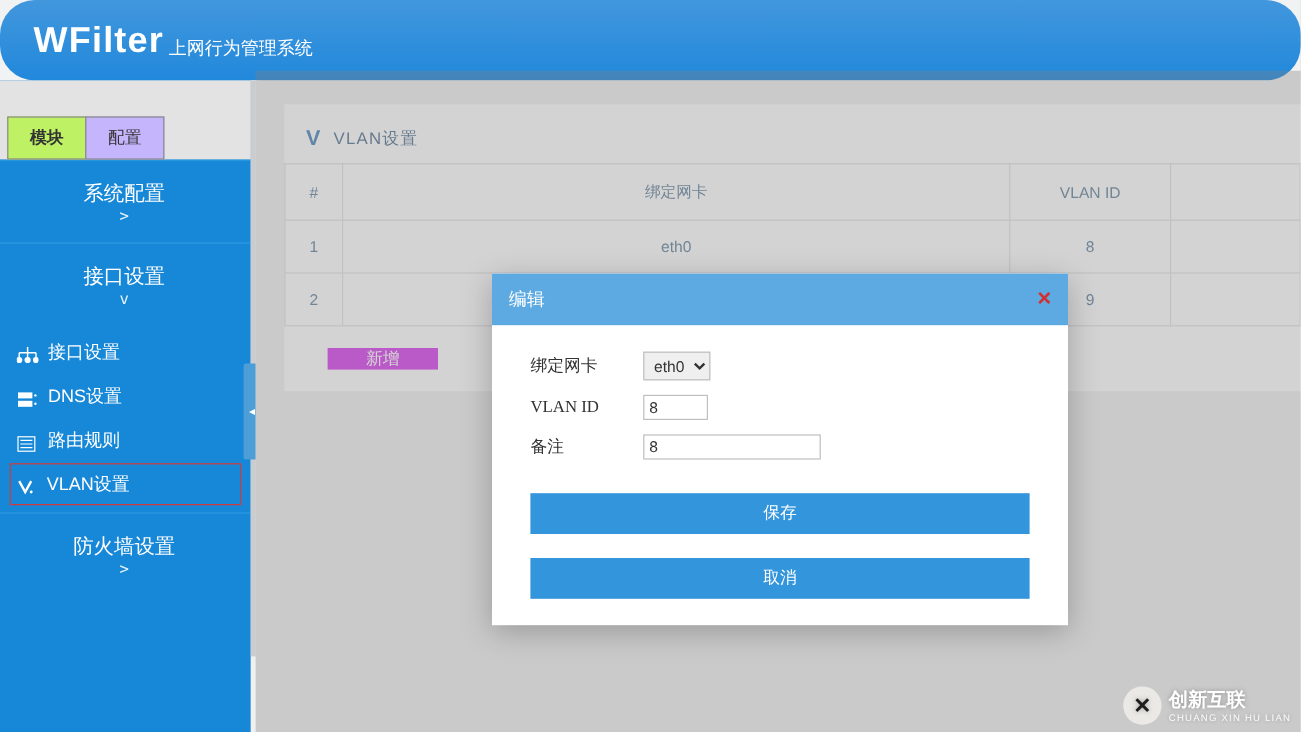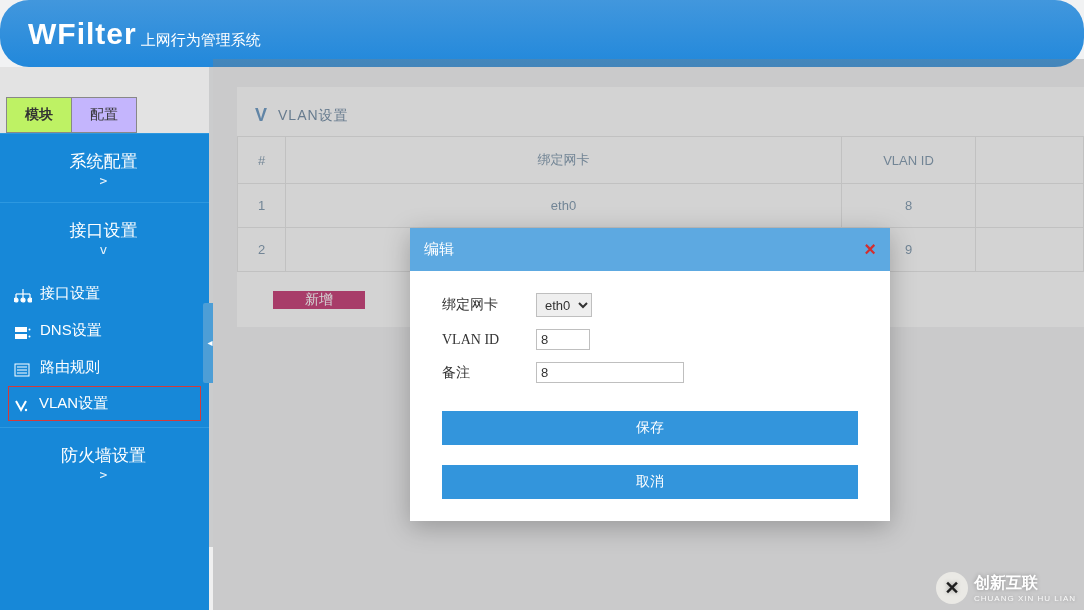--- a/index.html
+++ b/index.html
@@ -84,21 +84,21 @@
     table.vlan th { background: #fff; }
     table.vlan td { color: #6a88a2; }
     .col-idx { width: 48px; }
     .col-bind { width: 556px; }
     .col-vlan { width: 134px; }
     .col-actions { width: auto; }
 
     .toolbar { padding: 18px 0 18px 36px; }
     .btn {
       display: inline-block; min-width: 92px; text-align: center; padding: 0 0;
-      background: #be185d; color: #fff; font-size: 14px; font-family: "SimSun",serif; cursor: pointer; border: none;
+      background: #d946ef; color: #fff; font-size: 14px; font-family: "SimSun",serif; cursor: pointer; border: none;
     }
 
     .overlay {
       position: absolute; left: 213px; right: 0; top: 59px; bottom: 0;
       background: rgba(130,130,130,0.35);
     }
 
     .modal {
       position: absolute; left: 410px; top: 228px; width: 480px;
       background: #fff; box-shadow: 0 6px 24px rgba(0,0,0,0.25);

